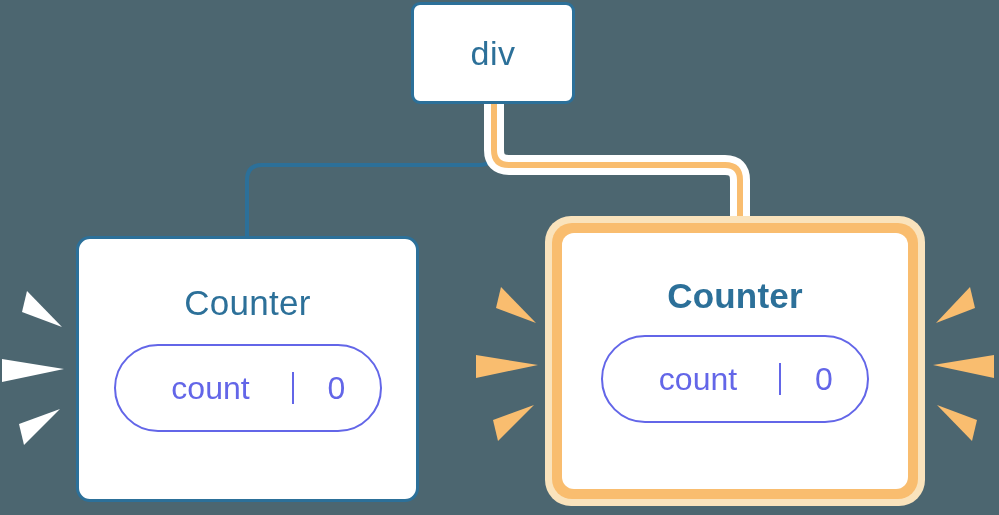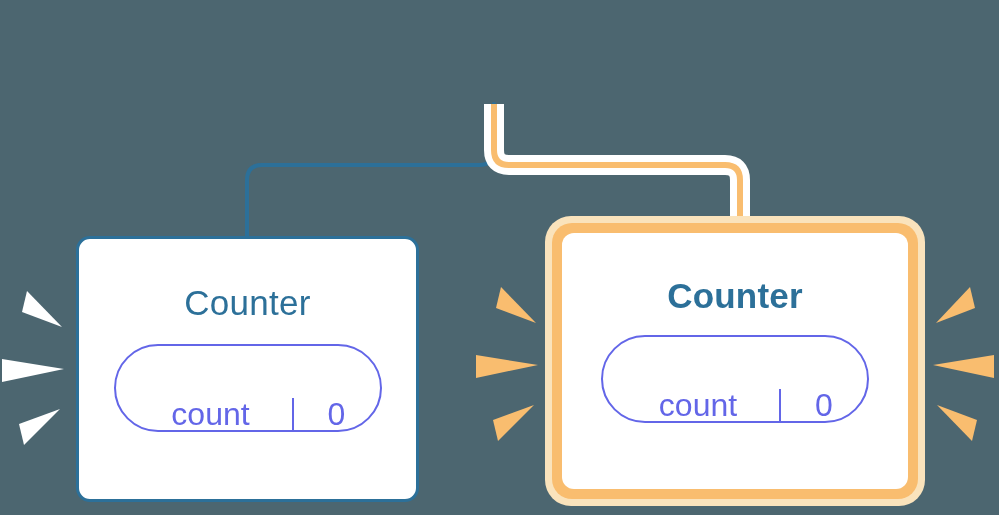--- a/index.html
+++ b/index.html
@@ -103,21 +103,21 @@
     font-weight: bold;
     color: #2c7099;
     margin-top: 45px;
     line-height: 1;
     letter-spacing: 0.2px;
   }
 
   
   .state-pill {
     display: flex;
-    align-items: flex-end;
+    align-items: center;
     border: 2px solid #6366e8;
     border-radius: 999px;
     overflow: hidden;
     box-sizing: border-box;
     background: transparent;
   }
   #counter-left .state-pill {
     width: 268px;
     height: 88px;
     margin-top: 24px;
@@ -181,20 +181,23 @@
     <polygon points="0,76 62,86 0,99" fill="#f9bd6f"></polygon>
     <polygon points="58,126 22,162 17,141" fill="#f9bd6f"></polygon>
   </svg>
 
   <svg class="burst" id="burst-mid-right" viewBox="0 0 64 170" xmlns="http://www.w3.org/2000/svg">
     <polygon points="40,8 6,44 45,29" fill="#f9bd6f"></polygon>
     <polygon points="64,76 3,86 64,99" fill="#f9bd6f"></polygon>
     <polygon points="7,126 42,162 47,141" fill="#f9bd6f"></polygon>
   </svg>
 
+  <div class="node" id="div-node">
+    <span class="node-title">div</span>
+  </div>
 
   <div class="node" id="counter-left">
     <span class="node-title">Counter</span>
     <div class="state-pill">
       <span class="pill-key">count</span>
       <span class="pill-val">0</span>
     </div>
   </div>
 
   <div id="counter-right-wrap">

